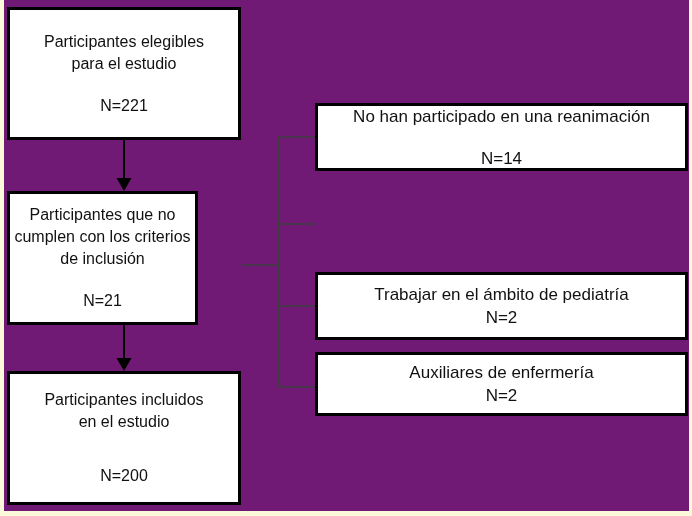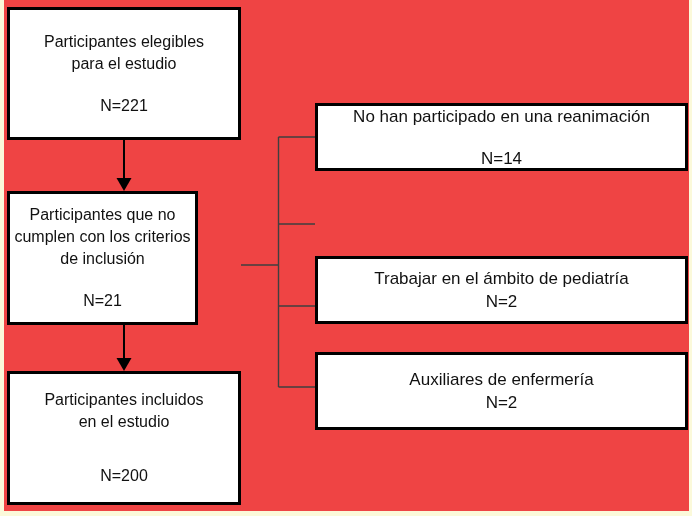--- a/index.html
+++ b/index.html
@@ -1,20 +1,20 @@
 <!DOCTYPE html>
 <html><head>
 <meta charset="utf-8">
 <style>
   html, body { margin: 0; padding: 0; background: #ffffff; }
   .frame {
     position: relative;
     width: 692px;
     height: 516px;
-    background: #ef4444;
+    background: #701a75;
     overflow: hidden;
     font-family: "Liberation Sans", sans-serif;
     color: #111111;
   }
   .edge { position: absolute; background: #fbf9da; }
   .edge.left   { left: 0; top: 0; width: 4px; height: 516px; }
   .edge.right  { right: 0; top: 0; width: 3px; height: 516px; }
   .edge.bottom { left: 0; bottom: 0; width: 692px; height: 5px; }
 
   svg.connectors {
@@ -40,22 +40,22 @@
   }
   .box.leftcol  { font-size: 16px; line-height: 22px; }
   .box.rightcol { font-size: 17px; line-height: 23px; }
   .leftcol .nvalue { margin-top: 20px; text-align: center; }
 
   #box-eligible { left: 7px;   top: 7px;   width: 234px; height: 133px; }
   #box-excluded { left: 7px;   top: 191px; width: 191px; height: 134px; }
   #box-included { left: 7px;   top: 371px; width: 234px; height: 134px; gap: 12px; }
   #box-reason-1 { left: 315px; top: 103px; width: 373px; height: 68px; gap: 19px; }
   #box-reason-2 { left: 315px; top: 190px; width: 373px; height: 69px; }
-  #box-reason-3 { left: 315px; top: 256px; width: 373px; height: 68px; }
-  #box-reason-4 { left: 315px; top: 352px; width: 373px; height: 78px; }
+  #box-reason-3 { left: 315px; top: 272px; width: 373px; height: 68px; }
+  #box-reason-4 { left: 315px; top: 352px; width: 373px; height: 64px; }
 </style>
 </head>
 <body>
 
 <div class="frame">
 
   <div class="edge left"></div>
   <div class="edge right"></div>
   <div class="edge bottom"></div>
 

